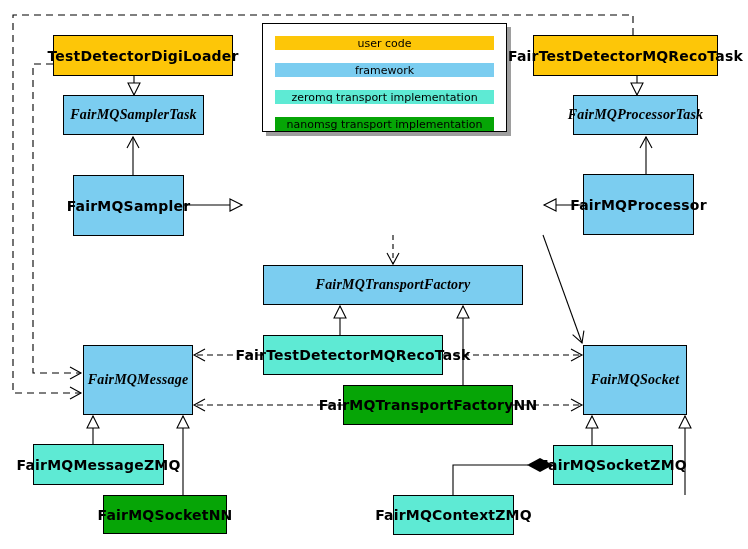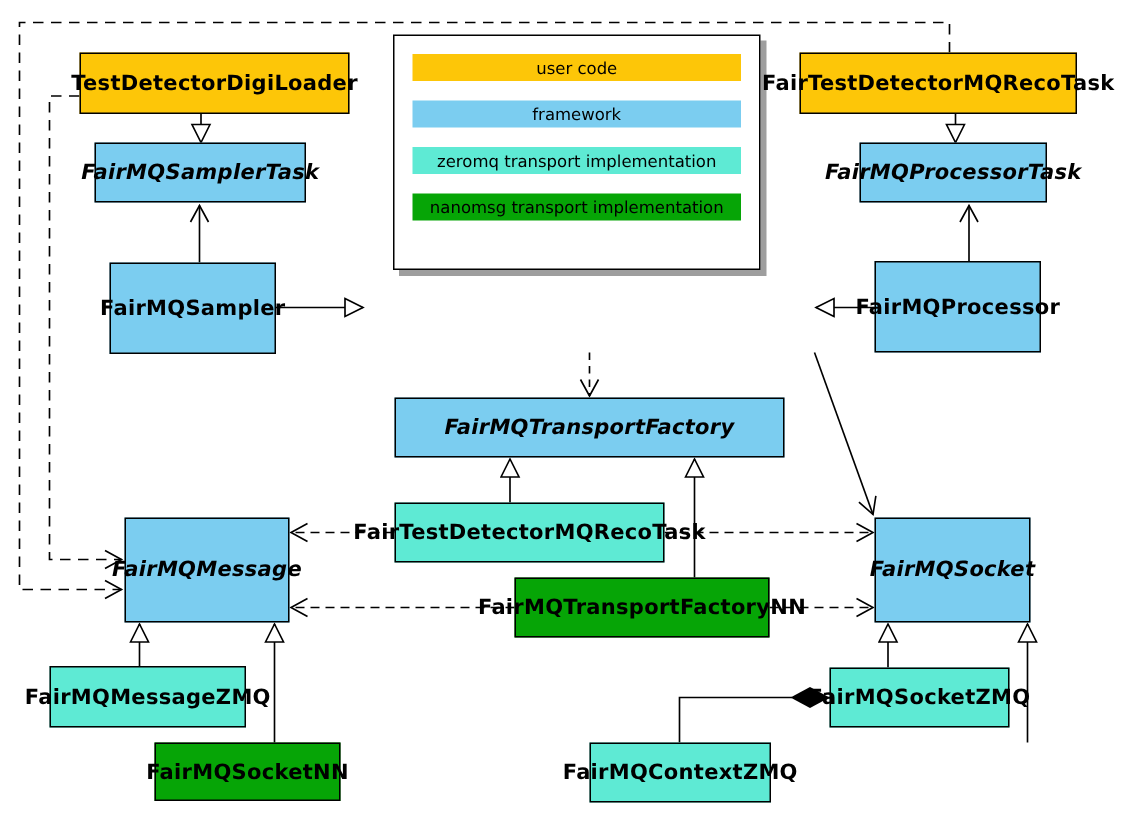--- a/index.html
+++ b/index.html
@@ -2,26 +2,26 @@
 <html><head>
 <meta charset="utf-8">
 <style>
   html,body{margin:0;padding:0;background:#fff;}
   #canvas{position:relative;width:748px;height:549px;background:#fff;overflow:hidden;
           font-family:"DejaVu Sans","Liberation Sans",sans-serif;}
   #wires{position:absolute;left:0;top:0;width:748px;height:549px;}
   .node{position:absolute;box-sizing:border-box;border:1px solid #000;
         display:flex;align-items:center;justify-content:center;text-align:center;
         font-size:14px;font-weight:bold;letter-spacing:.2px;color:#000;z-index:2;}
-  .abstract{font-style:italic;}
+  .abstract{font-style:italic;font-family:Liberation Serif, serif;}
   .gold{background:#FDC608;}
   .blue{background:#7BCDF0;}
   .red{background:#5eead4;}
   .green{background:#06A506;}
-  .legend{position:absolute;left:262px;top:23px;width:245px;height:157px;box-sizing:border-box;
+  .legend{position:absolute;left:262px;top:23px;width:245px;height:109px;box-sizing:border-box;
           background:#fff;border:1.5px solid #000;box-shadow:4px 4px 0 #9e9e9e;z-index:2;
           display:flex;flex-direction:column;padding:12px 12px 0 12px;gap:13px;}
   .legend-bar{height:18px;display:flex;align-items:center;justify-content:center;
               font-size:11px;font-weight:normal;color:#000;}
 </style>
 </head>
 <body>
 
 <div id="canvas">
 

